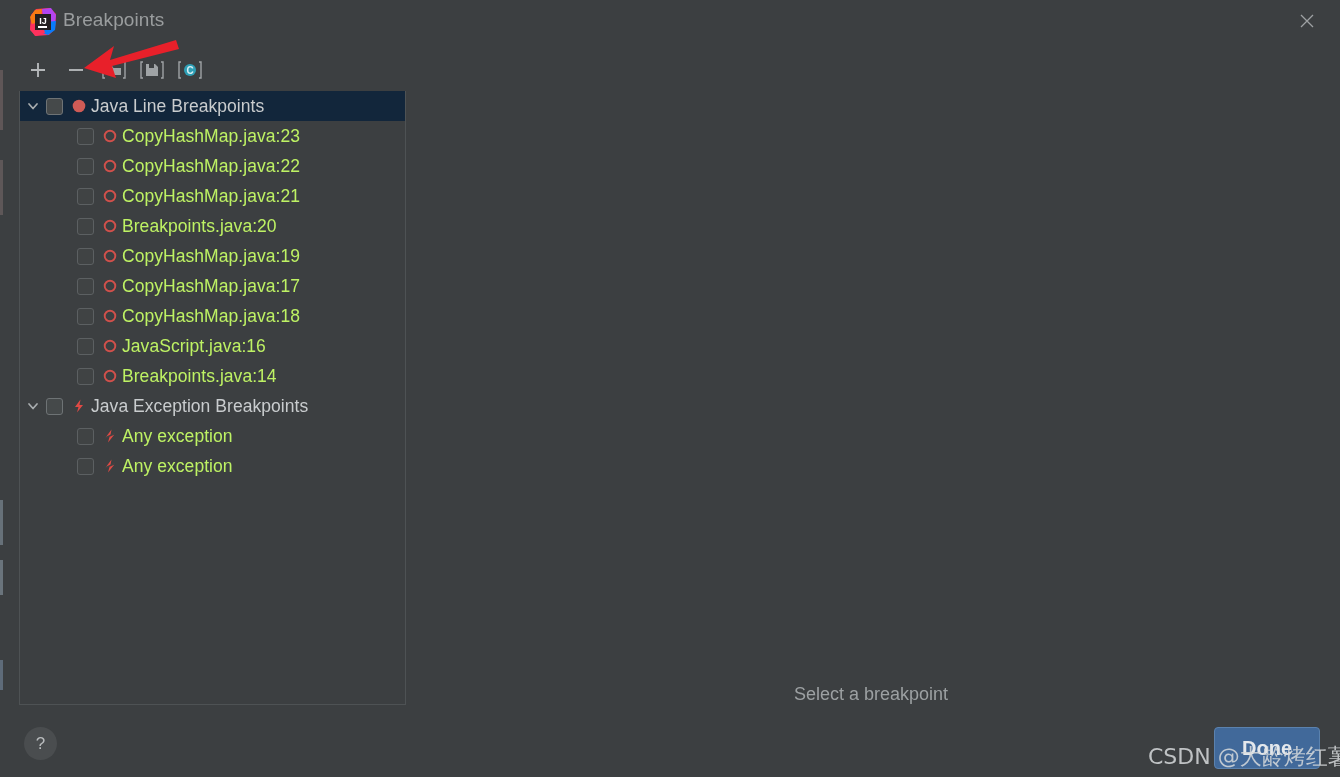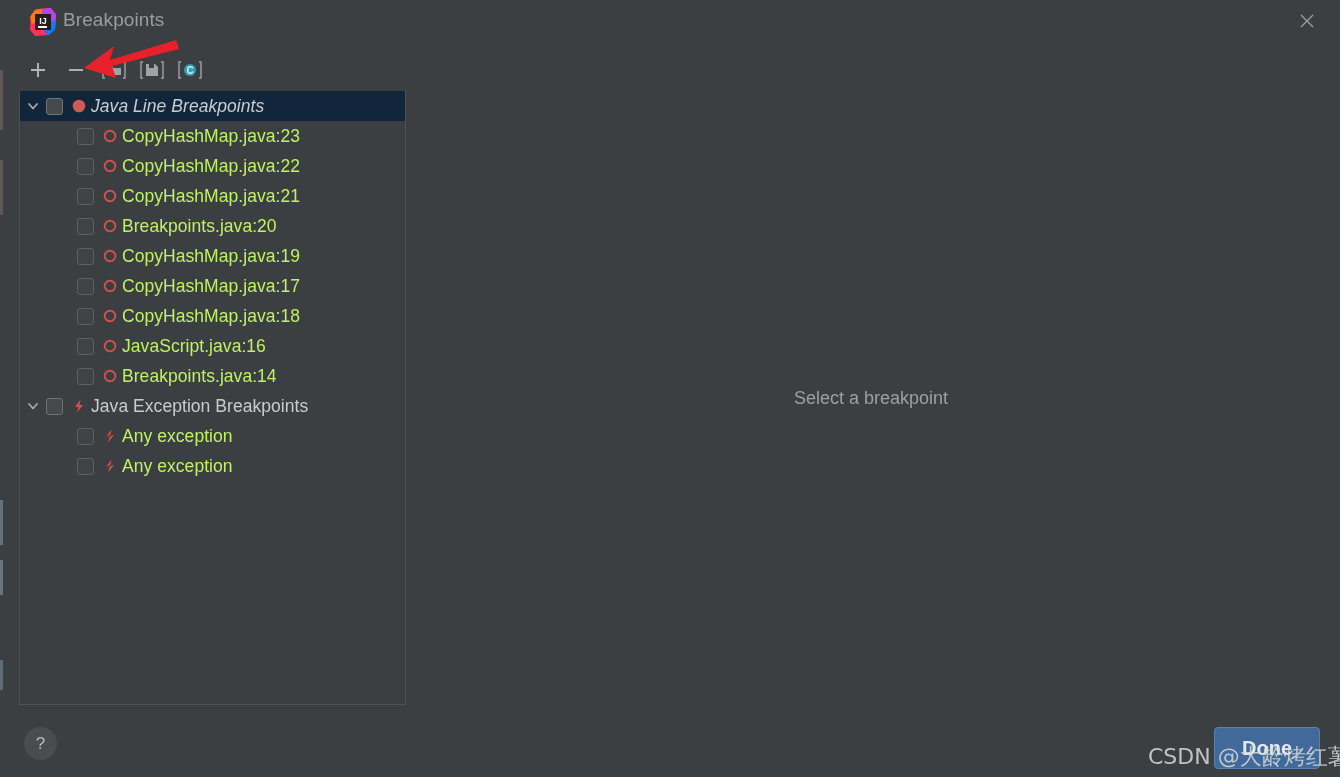--- a/index.html
+++ b/index.html
@@ -104,21 +104,20 @@
   .row {
     height: 30px;
     display: flex;
     align-items: center;
     box-sizing: border-box;
     cursor: pointer;
     white-space: nowrap;
   }
   .row.selected {
     background: #12263b;
-    font-style: italic;
   }
   .row .twisty {
     width: 26px;
     display: flex;
     align-items: center;
     justify-content: center;
     flex: none;
   }
   .row.child .indent {
     width: 57px;
@@ -156,21 +155,21 @@
     color: #bef264;
   }
 
   
   .detail-pane {
     position: absolute;
     left: 430px; top: 91px;
     right: 28px;
     height: 614px;
     display: flex;
-    align-items: center;
+    align-items: flex-end;
     justify-content: center;
   }
   .detail-text {
     font-size: 18px;
     color: #9ca0a2;
   }
 
   
   .help-btn {
     position: absolute;

